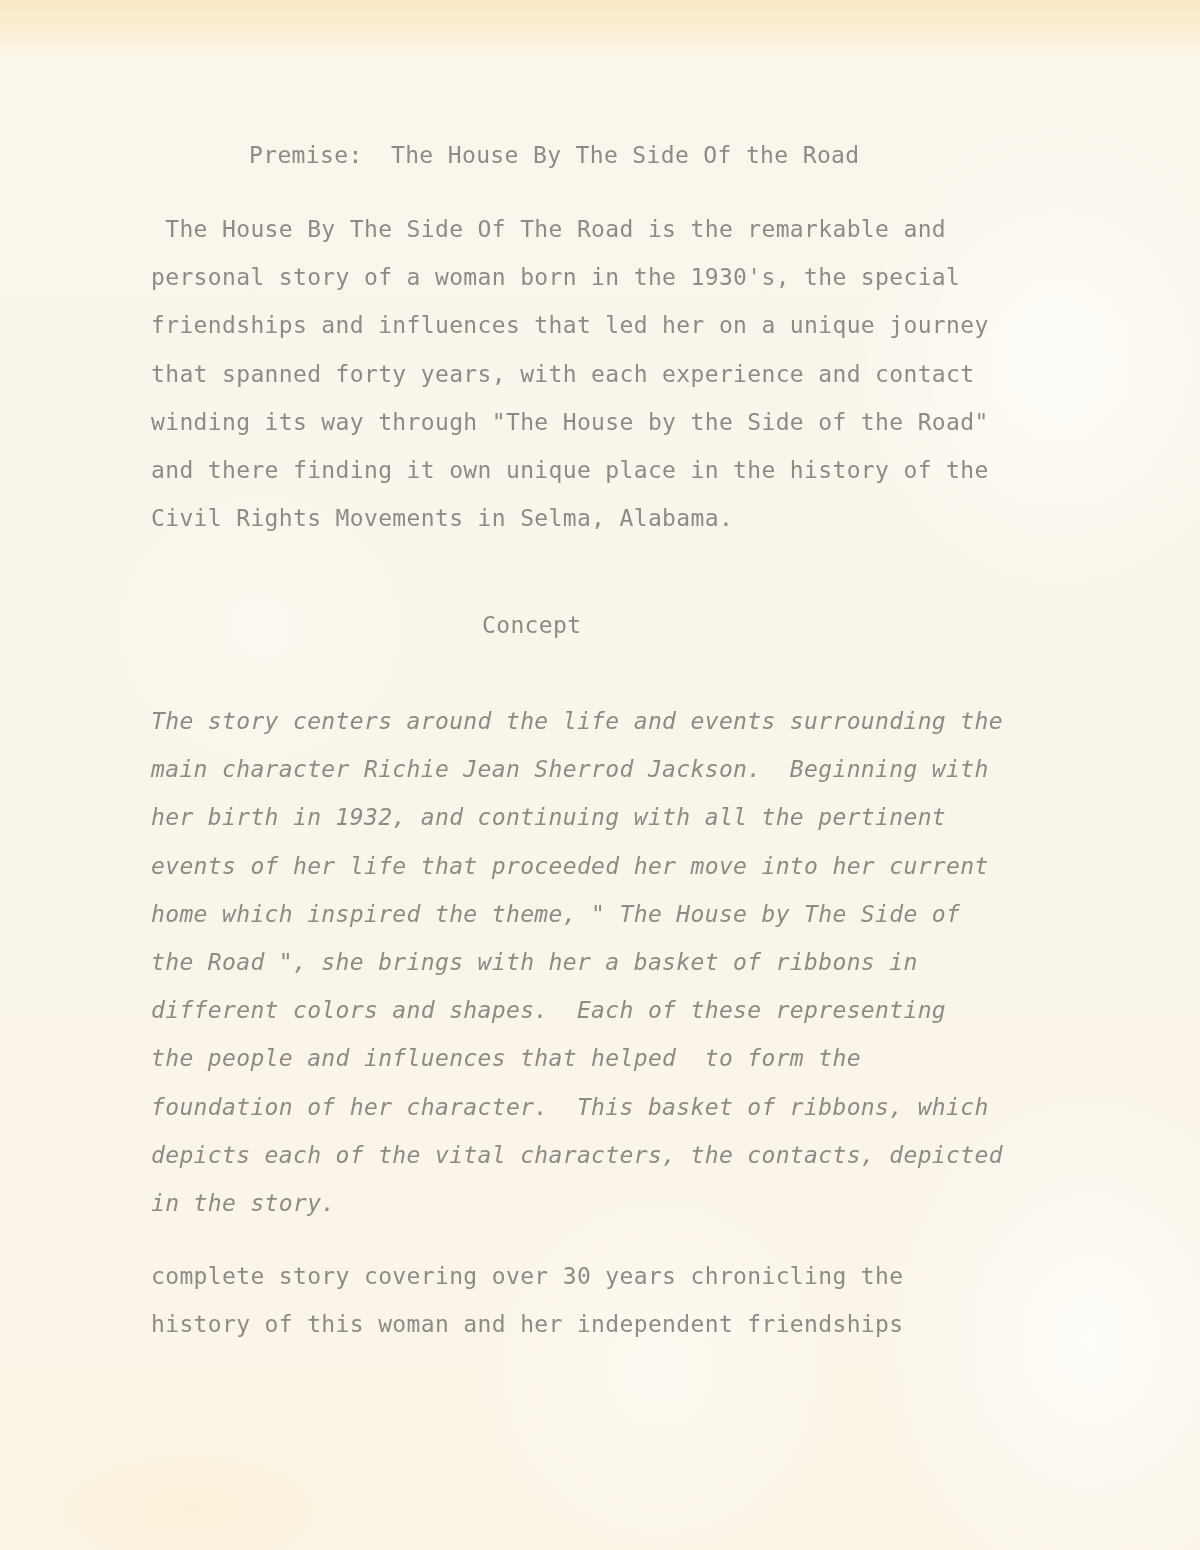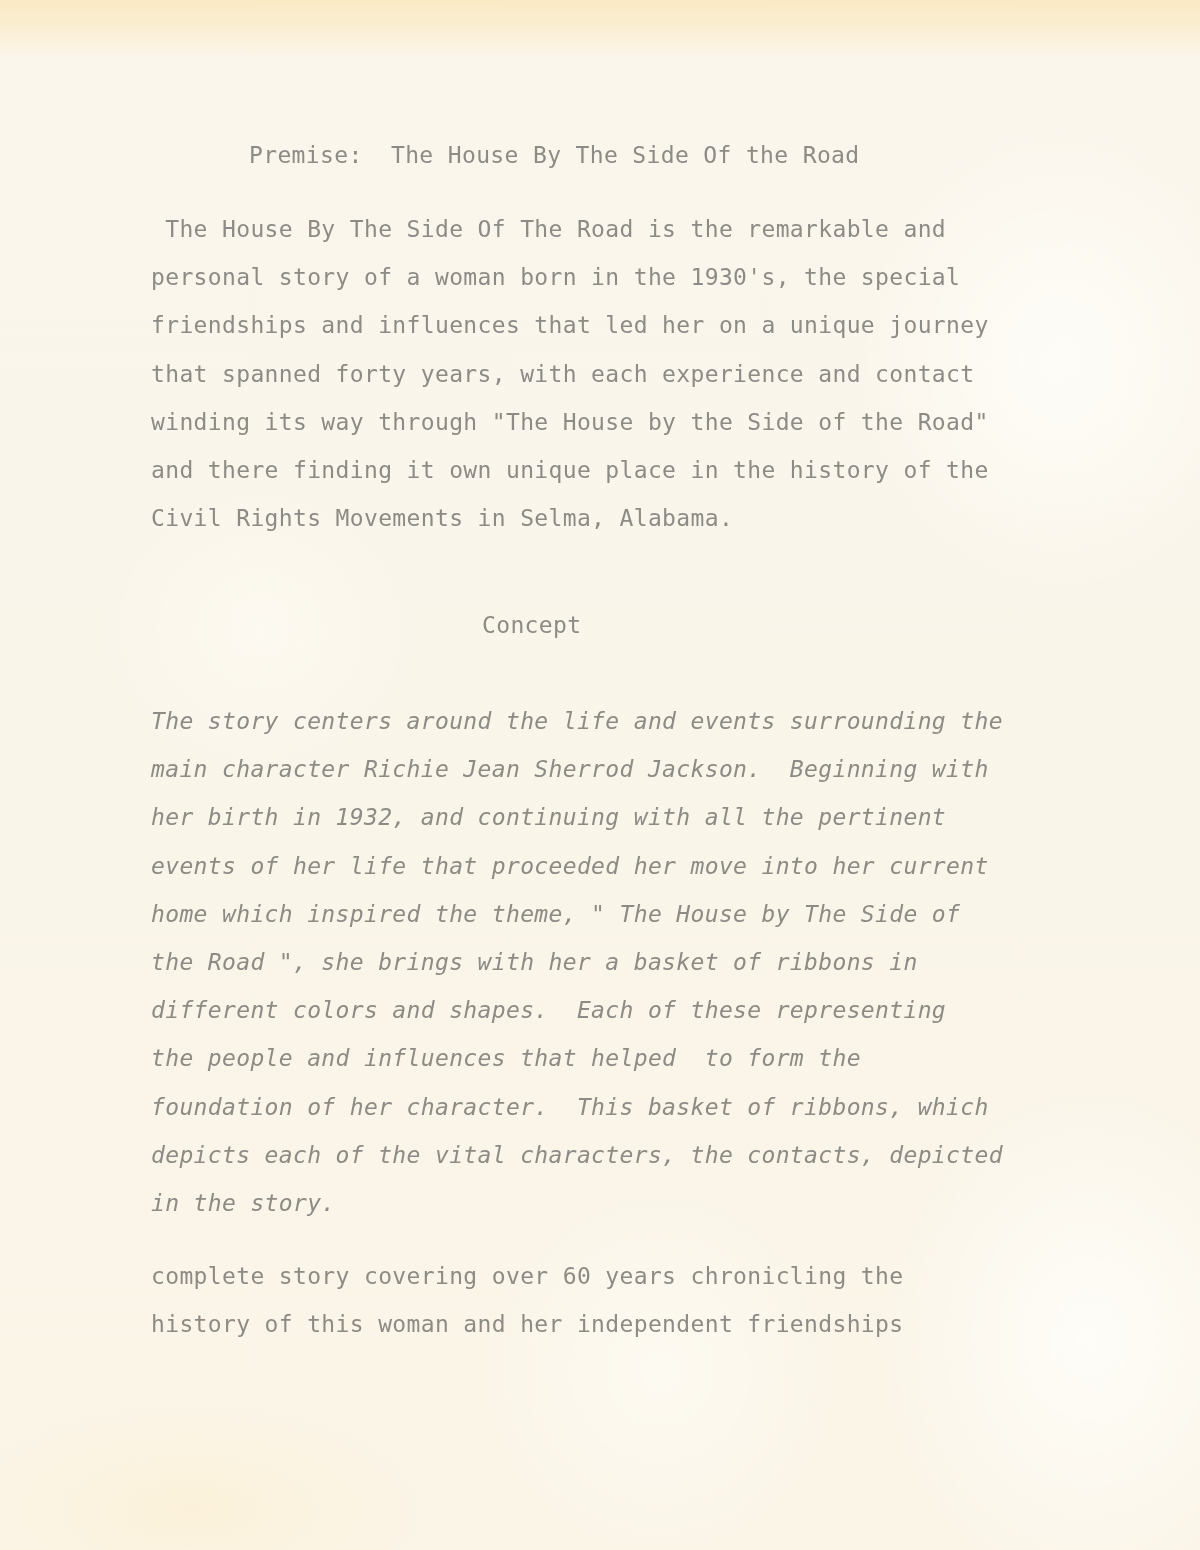--- a/index.html
+++ b/index.html
@@ -64,15 +64,15 @@
   <div class="tex tex-warmbl"></div>
 
   <div class="mono doc-title">Premise:  The House By The Side Of the Road</div>
 
   <div class="mono para para-premise"><div class="line"> The House By The Side Of The Road is the remarkable and</div><div class="line">personal story of a woman born in the 1930's, the special</div><div class="line">friendships and influences that led her on a unique journey</div><div class="line">that spanned forty years, with each experience and contact</div><div class="line">winding its way through "The House by the Side of the Road"</div><div class="line">and there finding it own unique place in the history of the</div><div class="line">Civil Rights Movements in Selma, Alabama.</div></div>
 
   <div class="mono heading">Concept</div>
 
   <div class="mono para para-concept1"><div class="line">The story centers around the life and events surrounding the</div><div class="line">main character Richie Jean Sherrod Jackson.  Beginning with</div><div class="line">her birth in 1932, and continuing with all the pertinent</div><div class="line">events of her life that proceeded her move into her current</div><div class="line">home which inspired the theme, " The House by The Side of</div><div class="line">the Road ", she brings with her a basket of ribbons in</div><div class="line">different colors and shapes.  Each of these representing</div><div class="line">the people and influences that helped  to form the</div><div class="line">foundation of her character.  This basket of ribbons, which</div><div class="line">depicts each of the vital characters, the contacts, depicted</div><div class="line">in the story.</div></div>
 
-  <div class="mono para para-concept2"><div class="line">complete story covering over 60 years chronicling the</div><div class="line">history of this woman and her independent friendships</div></div>
+  <div class="mono para para-concept2"><div class="line">complete story covering over 30 years chronicling the</div><div class="line">history of this woman and her independent friendships</div></div>
 
 </div>
 
 </body></html>

